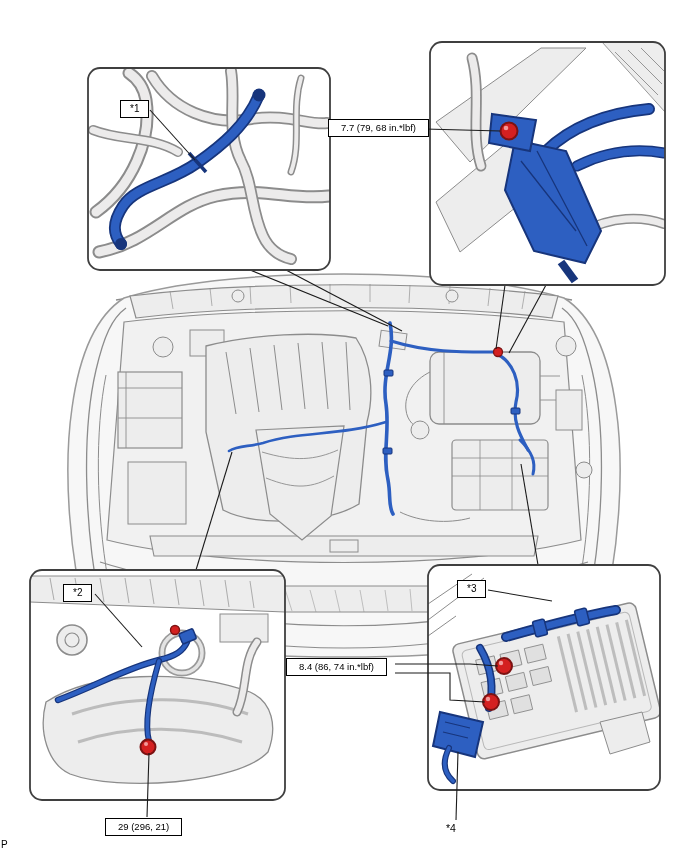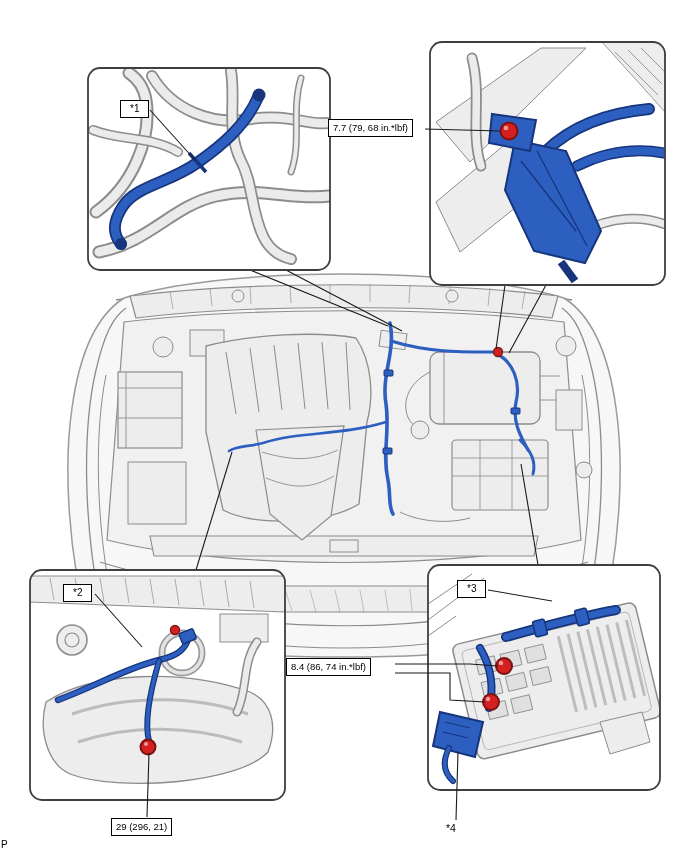--- a/index.html
+++ b/index.html
@@ -14,21 +14,21 @@
   }
   *{margin:0;padding:0;box-sizing:border-box}
   html,body{background:#fff}
   .page{
     position:relative;width:688px;height:852px;background:#ffffff;
     font-family:"Liberation Sans","DejaVu Sans",sans-serif;overflow:hidden;
   }
   svg.art{position:absolute;left:0;top:0}
   .label-box{
     position:absolute;background:#fff;border:1px solid #000;
-    font-size:9.5px;line-height:12px;padding:2px 4px;white-space:nowrap;
+    font-size:9.5px;line-height:12px;padding:2px 12px;white-space:nowrap;
     color:#000;z-index:5;
   }
   .callout{padding:2px 9px;font-size:10px}
   .plain-label{position:absolute;font-size:10.5px;color:#000;z-index:5;background:#fff;padding:0 1px}
   .page-marker{position:absolute;left:1px;bottom:2px;font-size:10px;color:#000;z-index:5}
   
   .tube-outer{fill:none;stroke:var(--line-art-gray);stroke-linecap:round}
   .tube-inner{fill:none;stroke:#ecebeb;stroke-linecap:round}
   .blue-outer{fill:none;stroke:var(--highlight-blue-dark);stroke-linecap:round}
   .blue-inner{fill:none;stroke:var(--highlight-blue);stroke-linecap:round}
@@ -304,18 +304,18 @@
       <path d="M488,590 L552,601"></path>
       <path d="M395,664 L470,664 L498,666"></path>
       <path d="M395,673 L450,673 L450,700 L485,702"></path>
       <path d="M456,820 L458,752"></path>
     </g>
   </svg>
 
   <div class="label-box callout" style="left:120px;top:100px">*1</div>
   <div class="label-box" style="left:328px;top:119px">7.7 (79, 68 in.*lbf)</div>
   <div class="label-box callout" style="left:63px;top:584px">*2</div>
-  <div class="label-box" style="left:111px;top:818px">29 (296, 21)</div>
+  <div class="label-box" style="left:105px;top:818px">29 (296, 21)</div>
   <div class="label-box callout" style="left:457px;top:580px">*3</div>
   <div class="label-box" style="left:286px;top:658px">8.4 (86, 74 in.*lbf)</div>
   <div class="plain-label" style="left:445px;top:822px">*4</div>
   <div class="page-marker">P</div>
 </div>
 
 </body></html>

